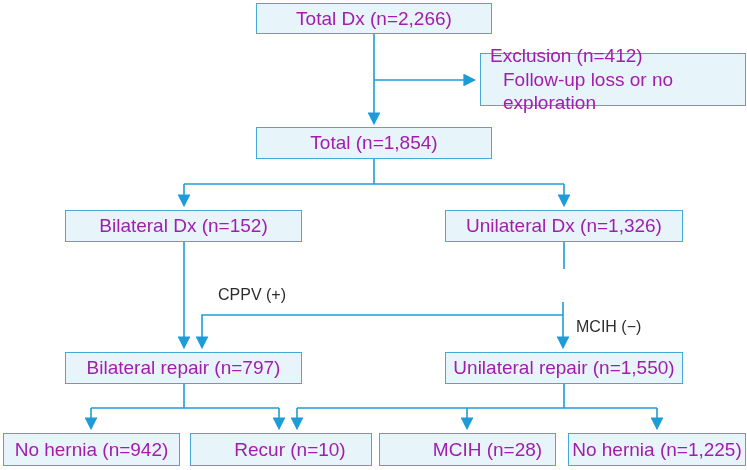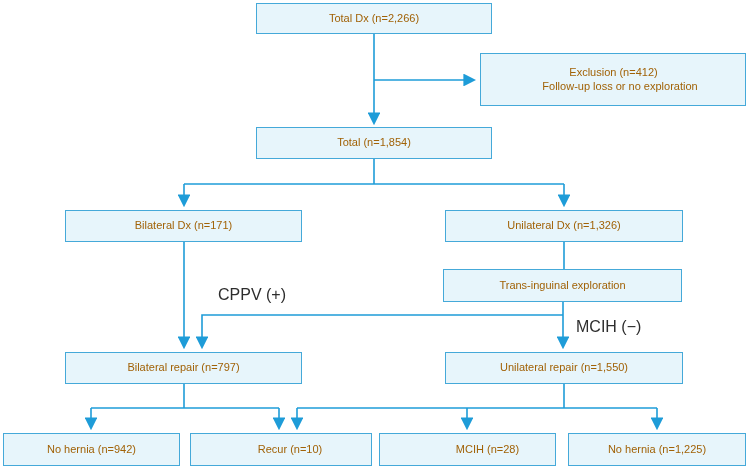--- a/index.html
+++ b/index.html
@@ -20,31 +20,31 @@
     left: 0;
     top: 0;
     width: 747px;
     height: 470px;
   }
   .node {
     position: absolute;
     box-sizing: border-box;
     background: #e7f5fb;
     border: 1.6px solid #45a9d9;
-    color: #a16207;
-    font-size: 11px;
+    color: #a21caf;
+    font-size: 19px;
     display: flex;
     align-items: center;
     justify-content: center;
     text-align: center;
     line-height: 1.25;
   }
   .node.multiline {
     flex-direction: column;
-    align-items: center;
+    align-items: flex-start;
     justify-content: center;
     text-align: left;
     padding: 4px 8px 4px 9px;
   }
   .node.multiline .line2 {
     padding-left: 13px;
   }
   .edge-label {
     position: absolute;
     color: #2d2d2d;
@@ -103,25 +103,24 @@
 
   <div class="node" id="n-total-dx">Total Dx (n=2,266)</div>
 
   <div class="node multiline" id="n-exclusion">
     <span class="line1">Exclusion (n=412)</span>
     <span class="line2">Follow-up loss or no exploration</span>
   </div>
 
   <div class="node" id="n-total">Total (n=1,854)</div>
 
-  <div class="node" id="n-bilateral-dx">Bilateral Dx (n=171)</div>
+  <div class="node" id="n-bilateral-dx">Bilateral Dx (n=152)</div>
 
   <div class="node" id="n-unilateral-dx">Unilateral Dx (n=1,326)</div>
 
-  <div class="node" id="n-trans-inguinal">Trans-inguinal exploration</div>
 
   <div class="node" id="n-bilateral-repair">Bilateral repair (n=797)</div>
 
   <div class="node" id="n-unilateral-repair">Unilateral repair (n=1,550)</div>
 
   <div class="node" id="n-no-hernia-left">No hernia (n=942)</div>
 
   <div class="node" id="n-recur">Recur (n=10)</div>
 
   <div class="node" id="n-mcih">MCIH (n=28)</div>

